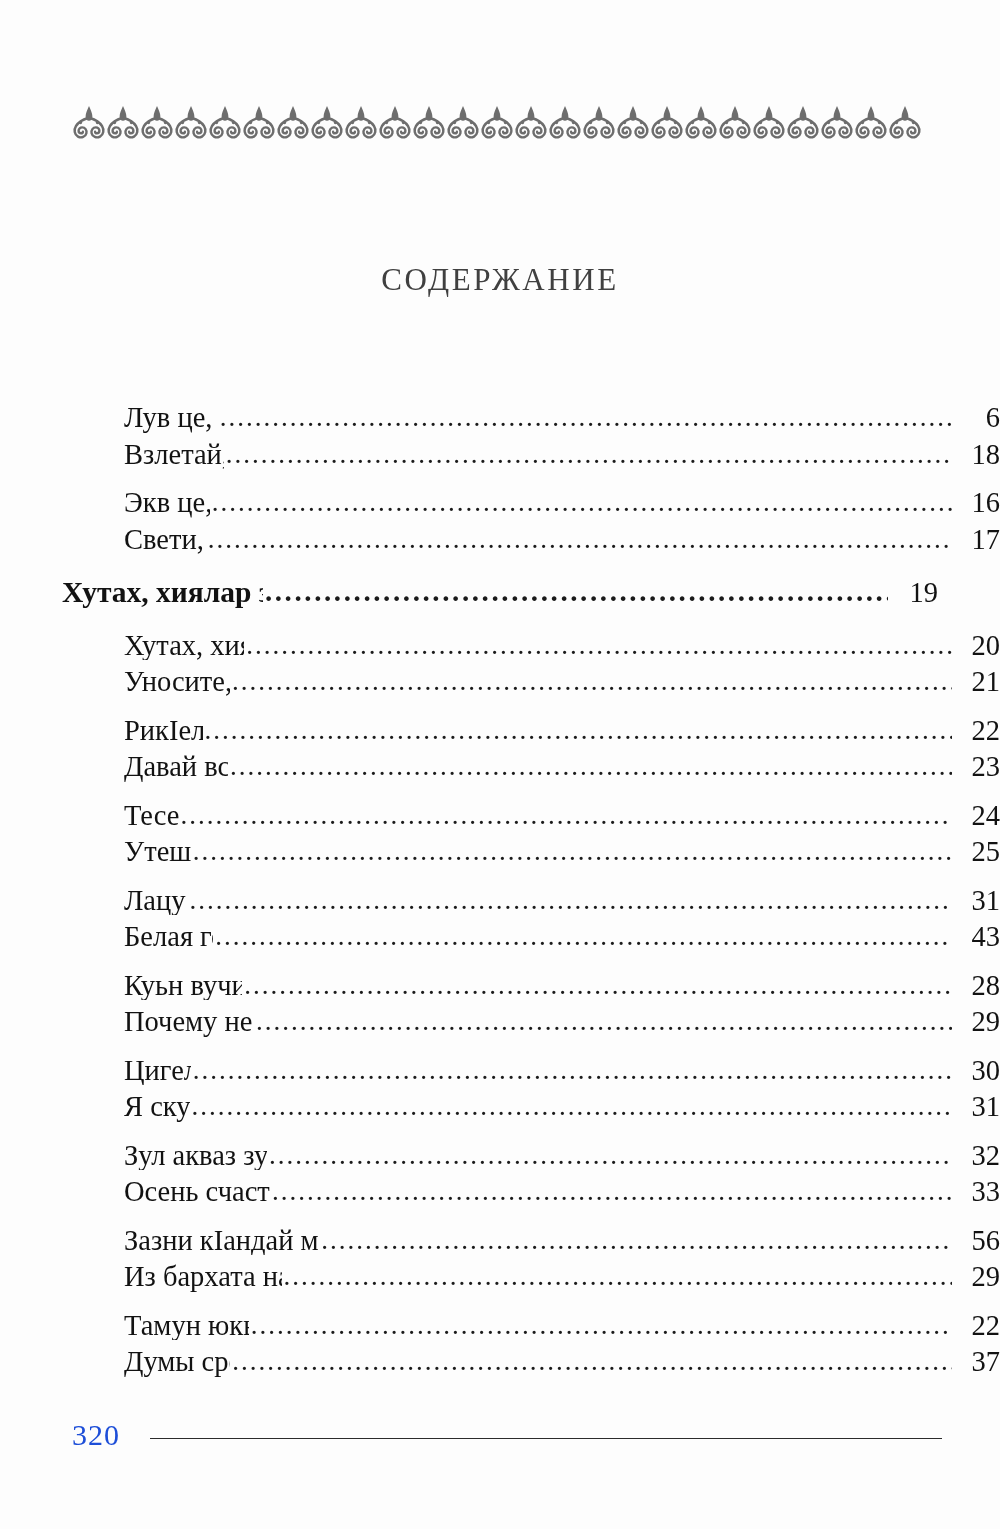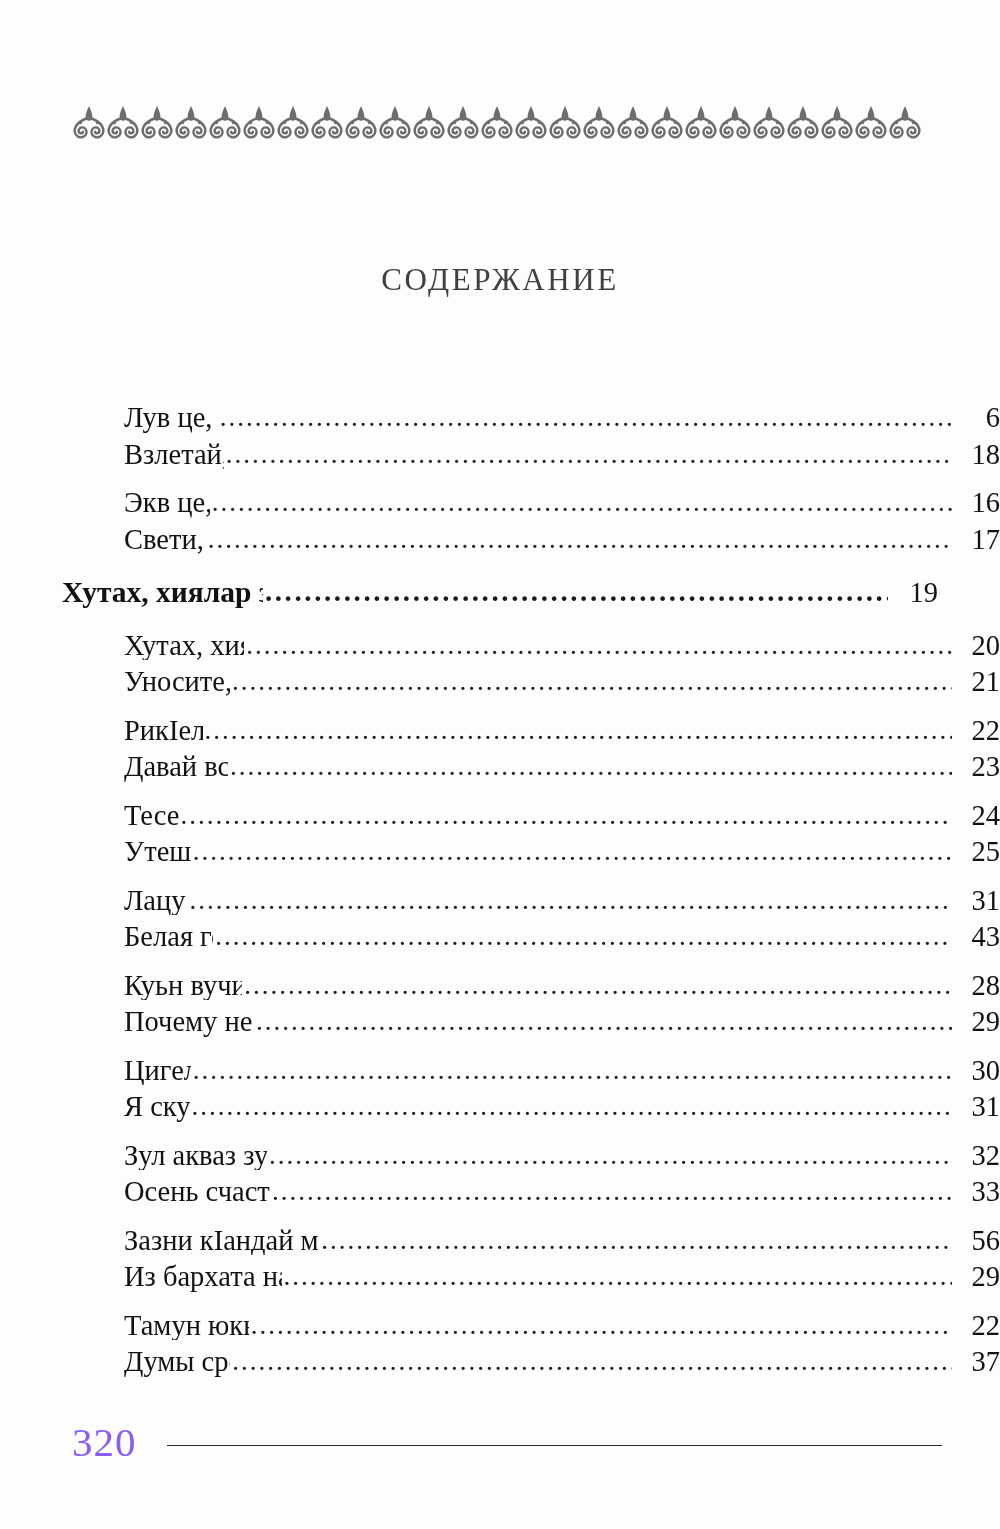--- a/index.html
+++ b/index.html
@@ -124,23 +124,23 @@
   
   .footer {
     position: absolute;
     left: 72px;
     top: 1418px;
     width: 870px;
     display: flex;
     align-items: center;
   }
   .footer .folio {
-    font-size: 41px;
+    font-size: 30px;
     letter-spacing: 1px;
-    color: #8b5cf6;
+    color: #1d4ed8;
     flex: 0 0 auto;
   }
   .footer .footer-rule {
     flex: 1 1 auto;
     height: 1px;
     background: #2b2b2b;
     margin-left: 30px;
     margin-top: 6px;
   }
 </style>

